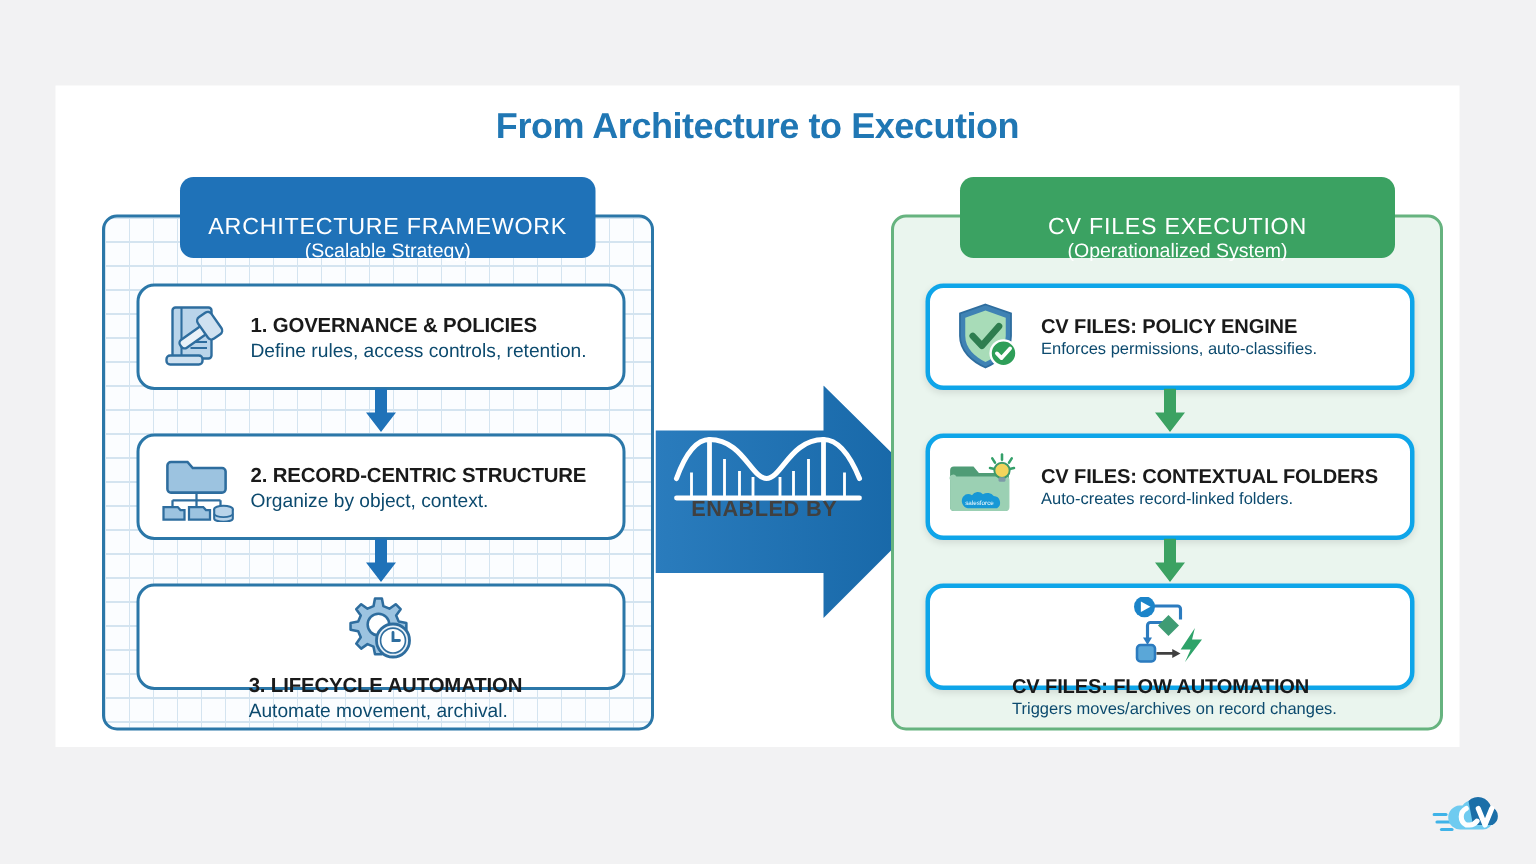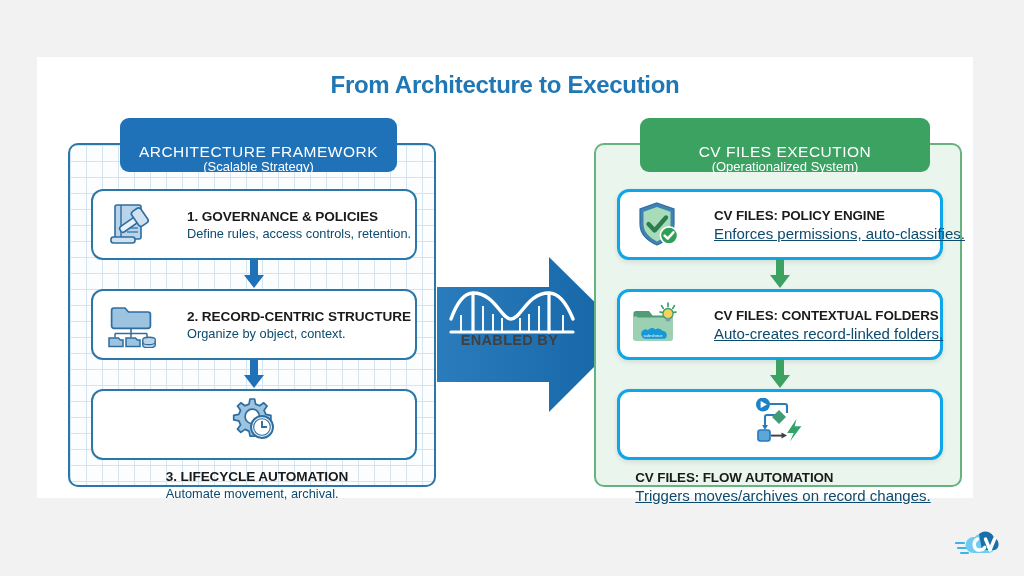--- a/index.html
+++ b/index.html
@@ -73,21 +73,20 @@
   .pill-sub   { font-size: 13px; font-weight: normal; text-align: right; }
 
   
   .card {
     position: absolute;
     border-radius: 12px;
     background: #ffffff;
     display: flex;
     align-items: center;
     padding: 0 10px;
-    gap: 20px;
   }
   .card-left {
     left: 21px; width: 326px; height: 71px;
     border: 2px solid #2b77a8;
   }
   .card-right {
     left: 21px; width: 326px; height: 71px;
     border: 3px solid #0ea5e9;
     box-shadow: 0 2px 5px rgba(0,0,0,0.10);
   }
@@ -103,21 +102,21 @@
   .card-text { padding-left: 6px; }
   .card-title {
     font-size: 13.6px; font-weight: bold; color: #1a1a1a;
     letter-spacing: -0.1px; white-space: nowrap;
   }
   .card-desc {
     font-size: 12.8px; color: #0c4a6e; margin-top: 2px;
     white-space: nowrap;
   }
   .card-right .card-title { font-size: 13.4px; }
-  .card-right .card-desc  { font-size: 15px; text-decoration: underline; }
+  .card-right .card-desc  { font-size: 11px; }
 
   
   .vconn { position: absolute; width: 24px; height: 30px; }
   .vconn-left  { left: 172px; }
   .vconn-right { left: 172px; }
   .vc-1 { top: 114px; }
   .vc-2 { top: 214px; }
 
   
   .big-arrow {

